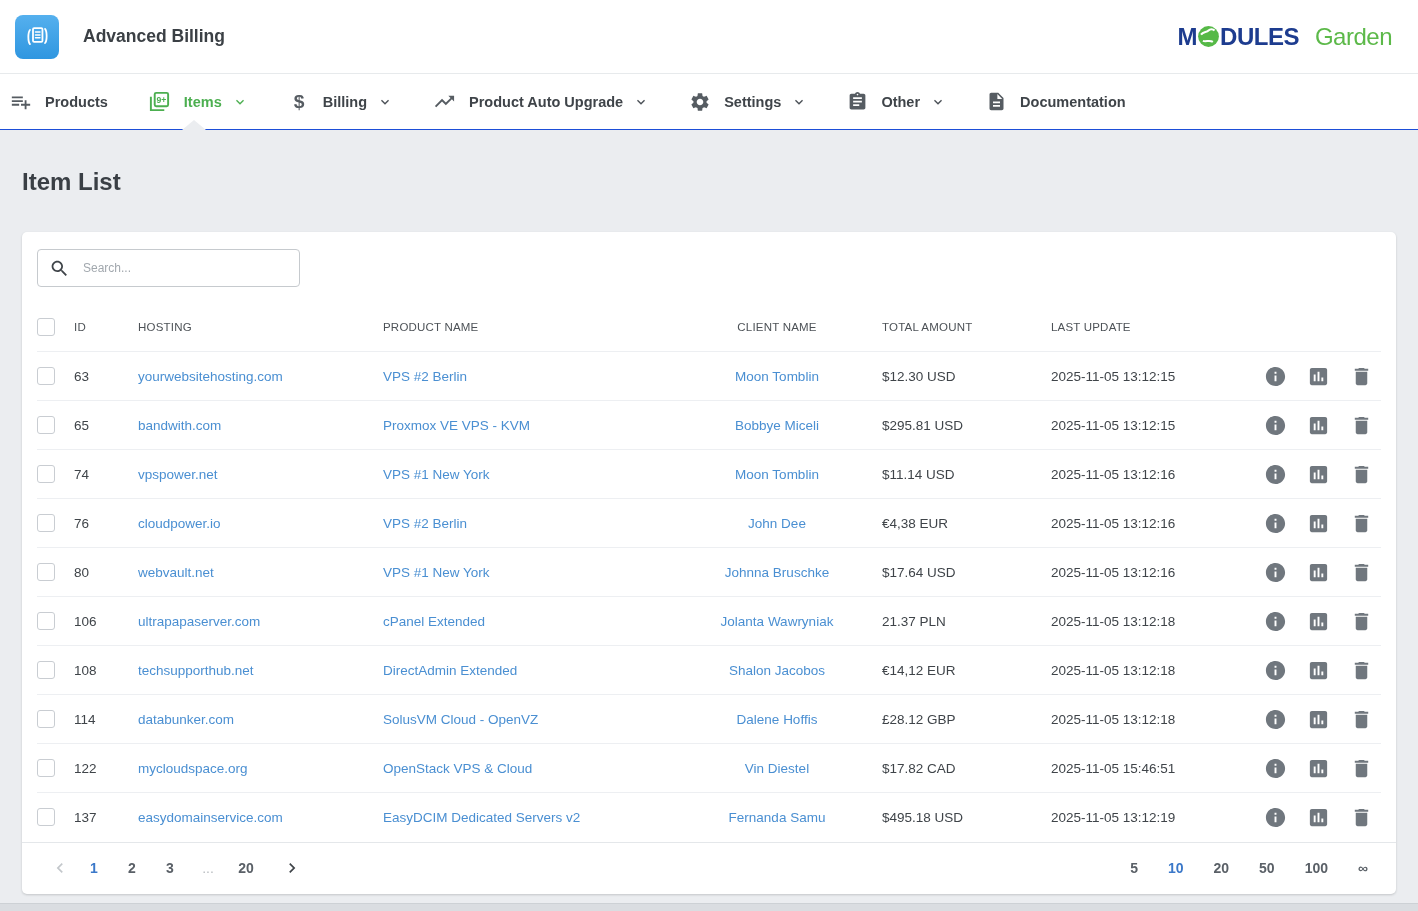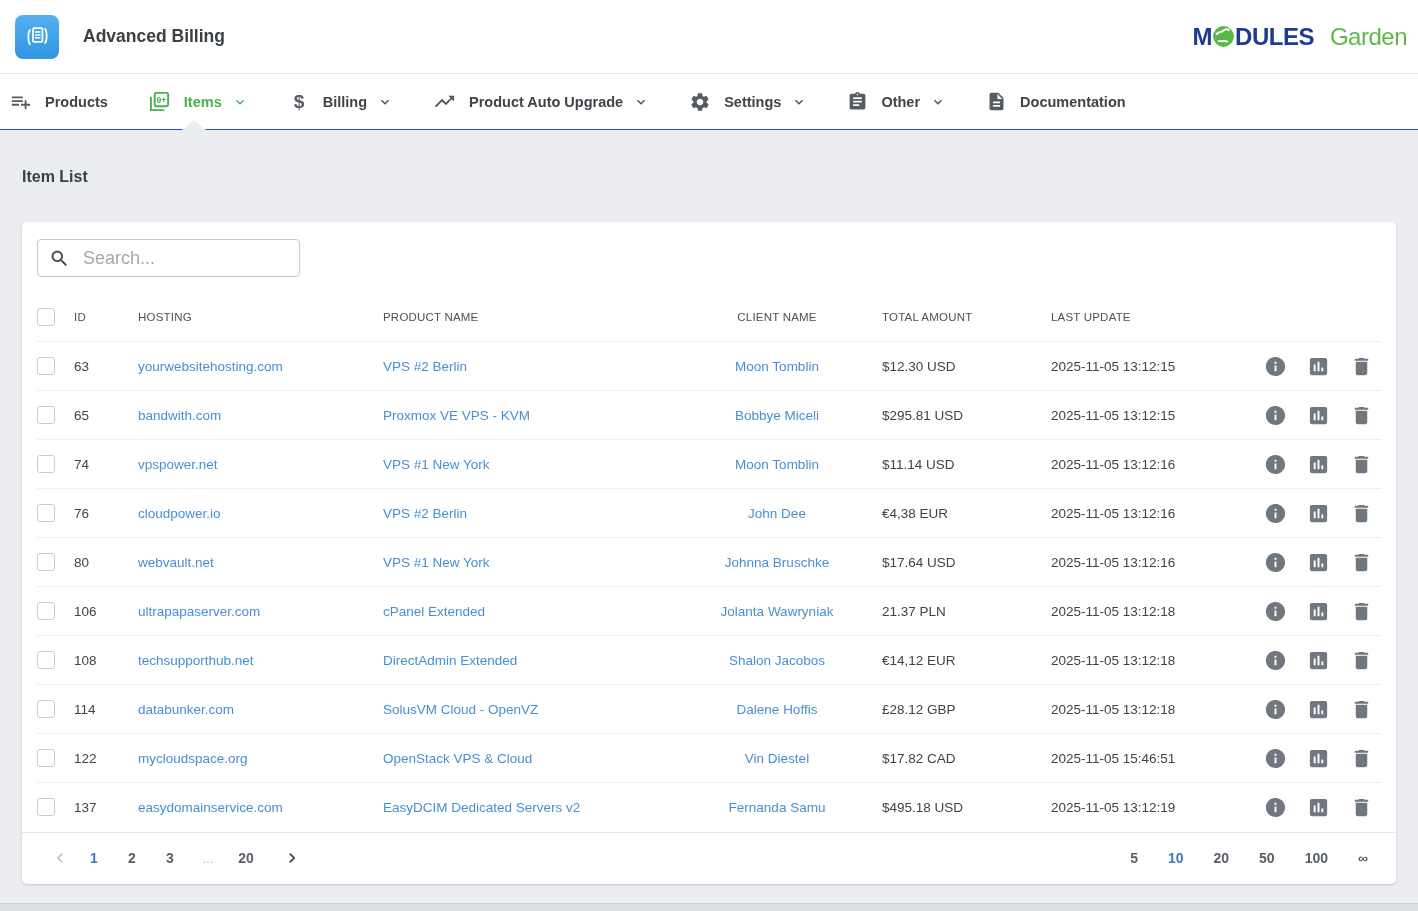--- a/index.html
+++ b/index.html
@@ -5,21 +5,21 @@
   * { box-sizing: border-box; }
   html,body { margin:0; padding:0; }
   body {
     width:1418px; height:911px; overflow:hidden;
     font-family:"Liberation Sans", sans-serif;
     background:#ebedf0; color:#3f4449;
   }
   
   .header {
     height:74px; background:#fff; display:flex; align-items:center;
-    padding:0 11px 0 15px; border-bottom:1px solid #e7eaec;
+    padding:0 26px 0 15px; border-bottom:1px solid #e7eaec;
   }
   .app-logo {
     width:44px; height:44px; border-radius:8px; flex:0 0 auto;
     background:linear-gradient(180deg,#55b0ee,#2f96e0);
     display:flex; align-items:center; justify-content:center;
   }
   .app-title { font-size:17.5px; font-weight:bold; color:#3b4045; margin-left:24px; }
   .brand { margin-left:auto; display:flex; align-items:center; }
   .brand-bold { font-size:24px; font-weight:bold; color:#1d3c8f; letter-spacing:-0.5px; }
   .brand-globe { display:flex; margin:0 -1px; }
@@ -36,34 +36,34 @@
   .nav-icon { display:flex; margin-right:13px; color:#565c62; }
   .nav-caret { display:flex; margin-left:10px; color:#4a5056; }
   .nav-item.active, .nav-item.active .nav-icon, .nav-item.active .nav-caret { color:#4caf50; }
   
   .main { position:relative; padding:38px 22px 0; }
   .tab-pointer {
     position:absolute; top:-10px; left:182px; width:0; height:0; z-index:2;
     border-left:12px solid transparent; border-right:12px solid transparent;
     border-bottom:10px solid #ebedf0;
   }
-  .page-title { margin:0 0 36px; font-size:16px; font-weight:bold; color:#3a3f45; }
+  .page-title { margin:0 0 36px; font-size:24px; font-weight:bold; color:#3a3f45; }
   .card {
     background:#fff; border-radius:5px; padding:17px 15px 0;
     box-shadow:0 1px 2px rgba(60,64,67,.14), 0 1px 3px rgba(60,64,67,.08);
   }
   
   .search-box {
     width:263px; height:38px; border:1px solid #c6cace; border-radius:4px;
     display:flex; align-items:center; padding:0 11px; background:#fff;
   }
   .search-box svg { color:#3f4449; flex:0 0 auto; }
   .search-box input {
     border:none; outline:none; margin-left:11px; width:100%;
-    font-size:18px; color:#3f4449; font-family:"Liberation Sans",sans-serif;
+    font-size:12px; color:#3f4449; font-family:"Liberation Sans",sans-serif;
   }
   .search-box input::placeholder { color:#a2a8ae; }
   
   table { width:100%; border-collapse:collapse; margin-top:16px; table-layout:fixed; }
   thead th {
     text-align:left; font-size:11.5px; font-weight:normal; color:#4d5257;
     letter-spacing:.2px; padding:15px 8px 15px 0; white-space:nowrap;
   }
   tbody td {
     height:49px; padding:0 8px 0 0; font-size:13.5px; color:#3f4449;

